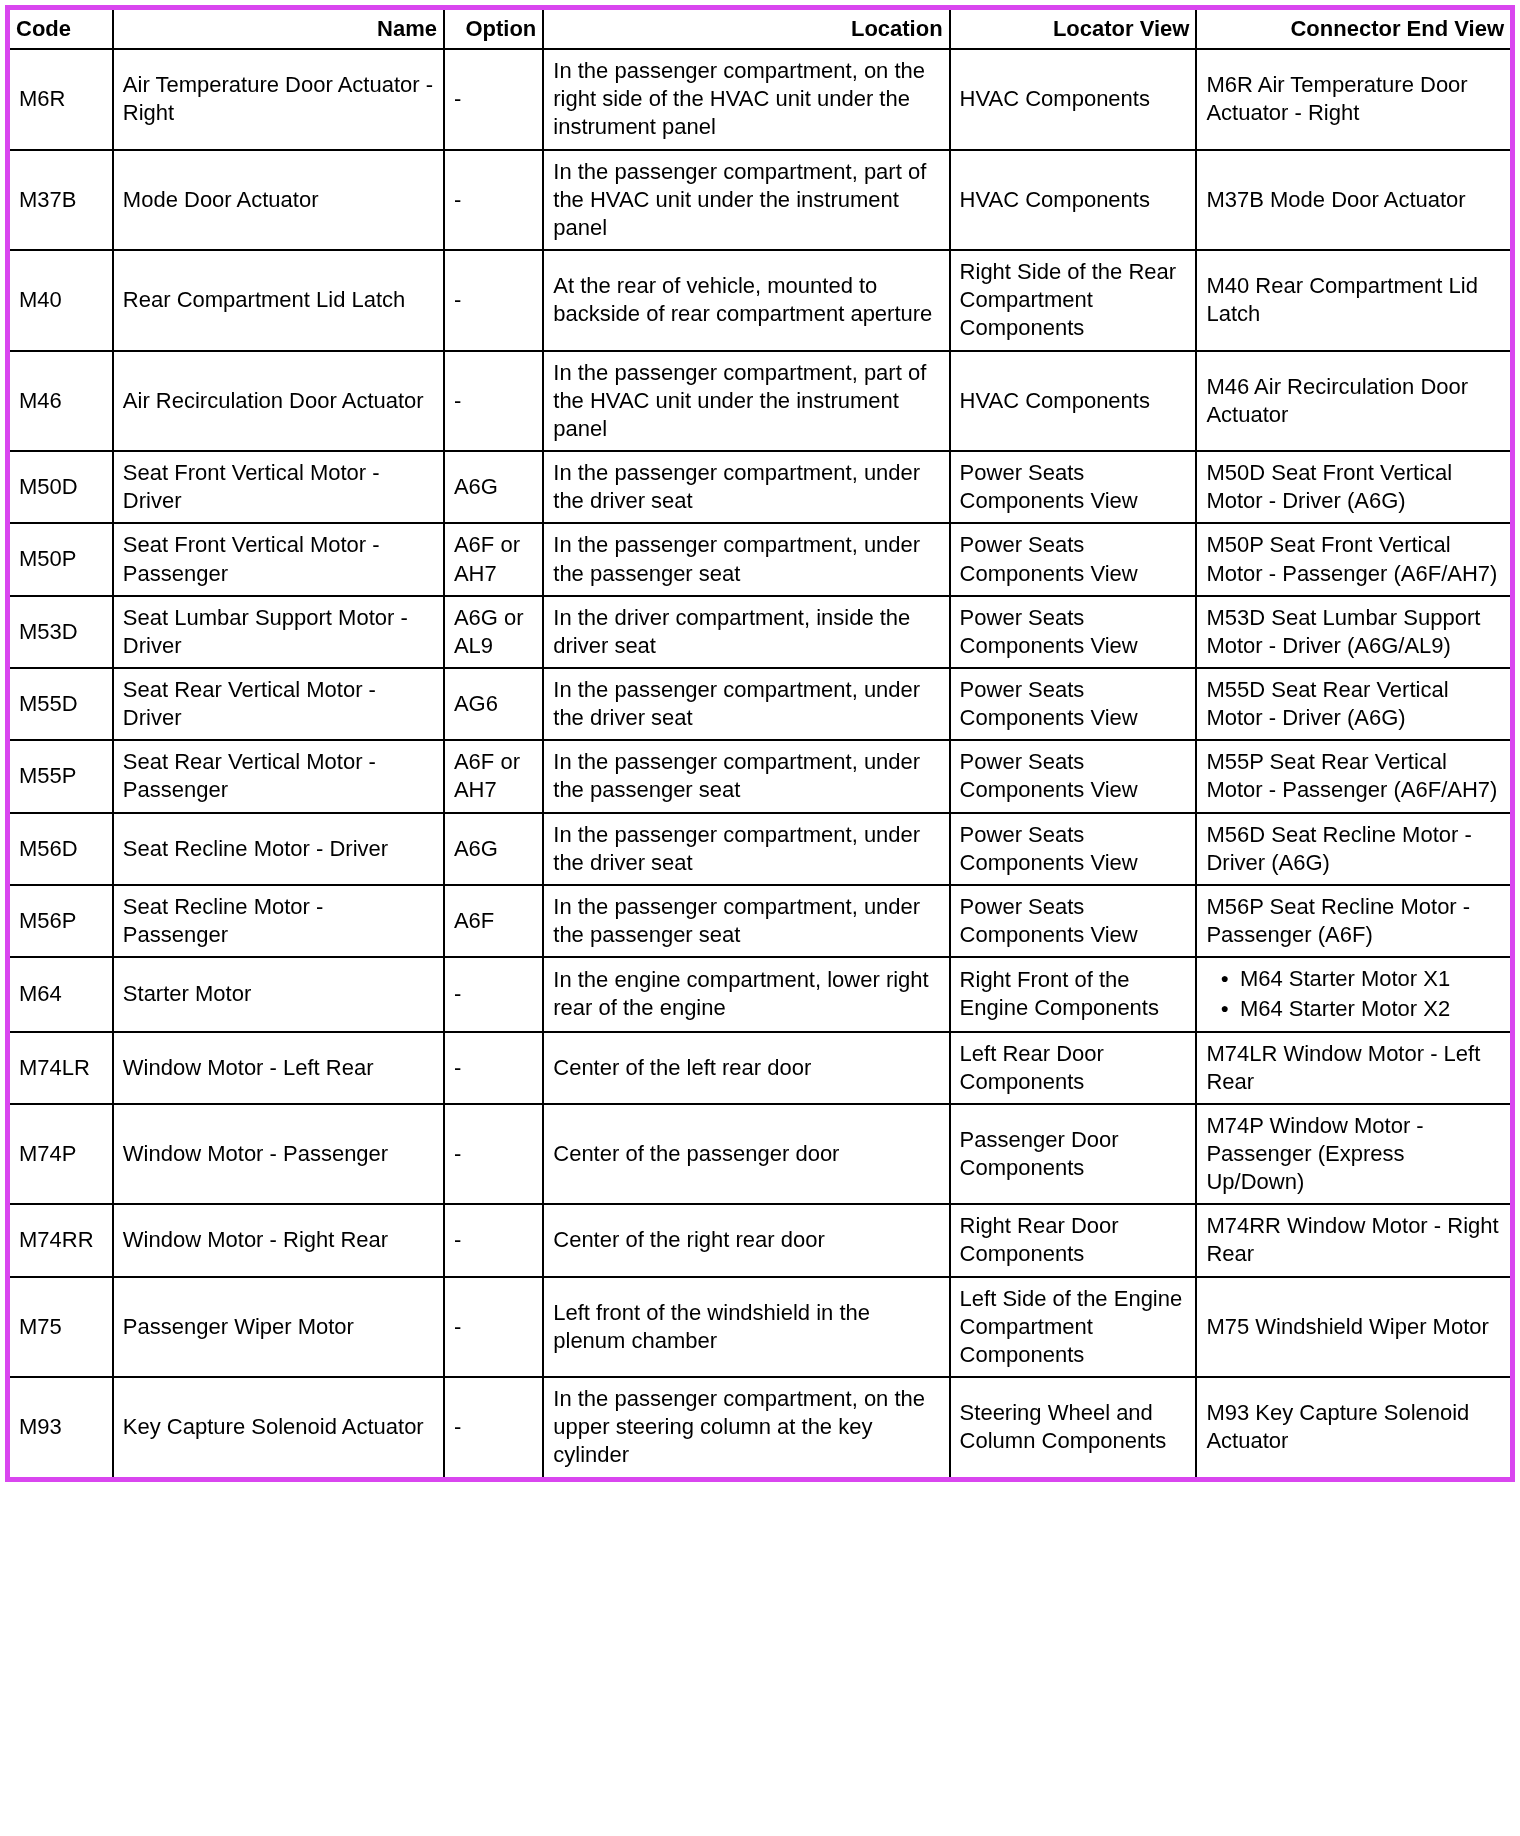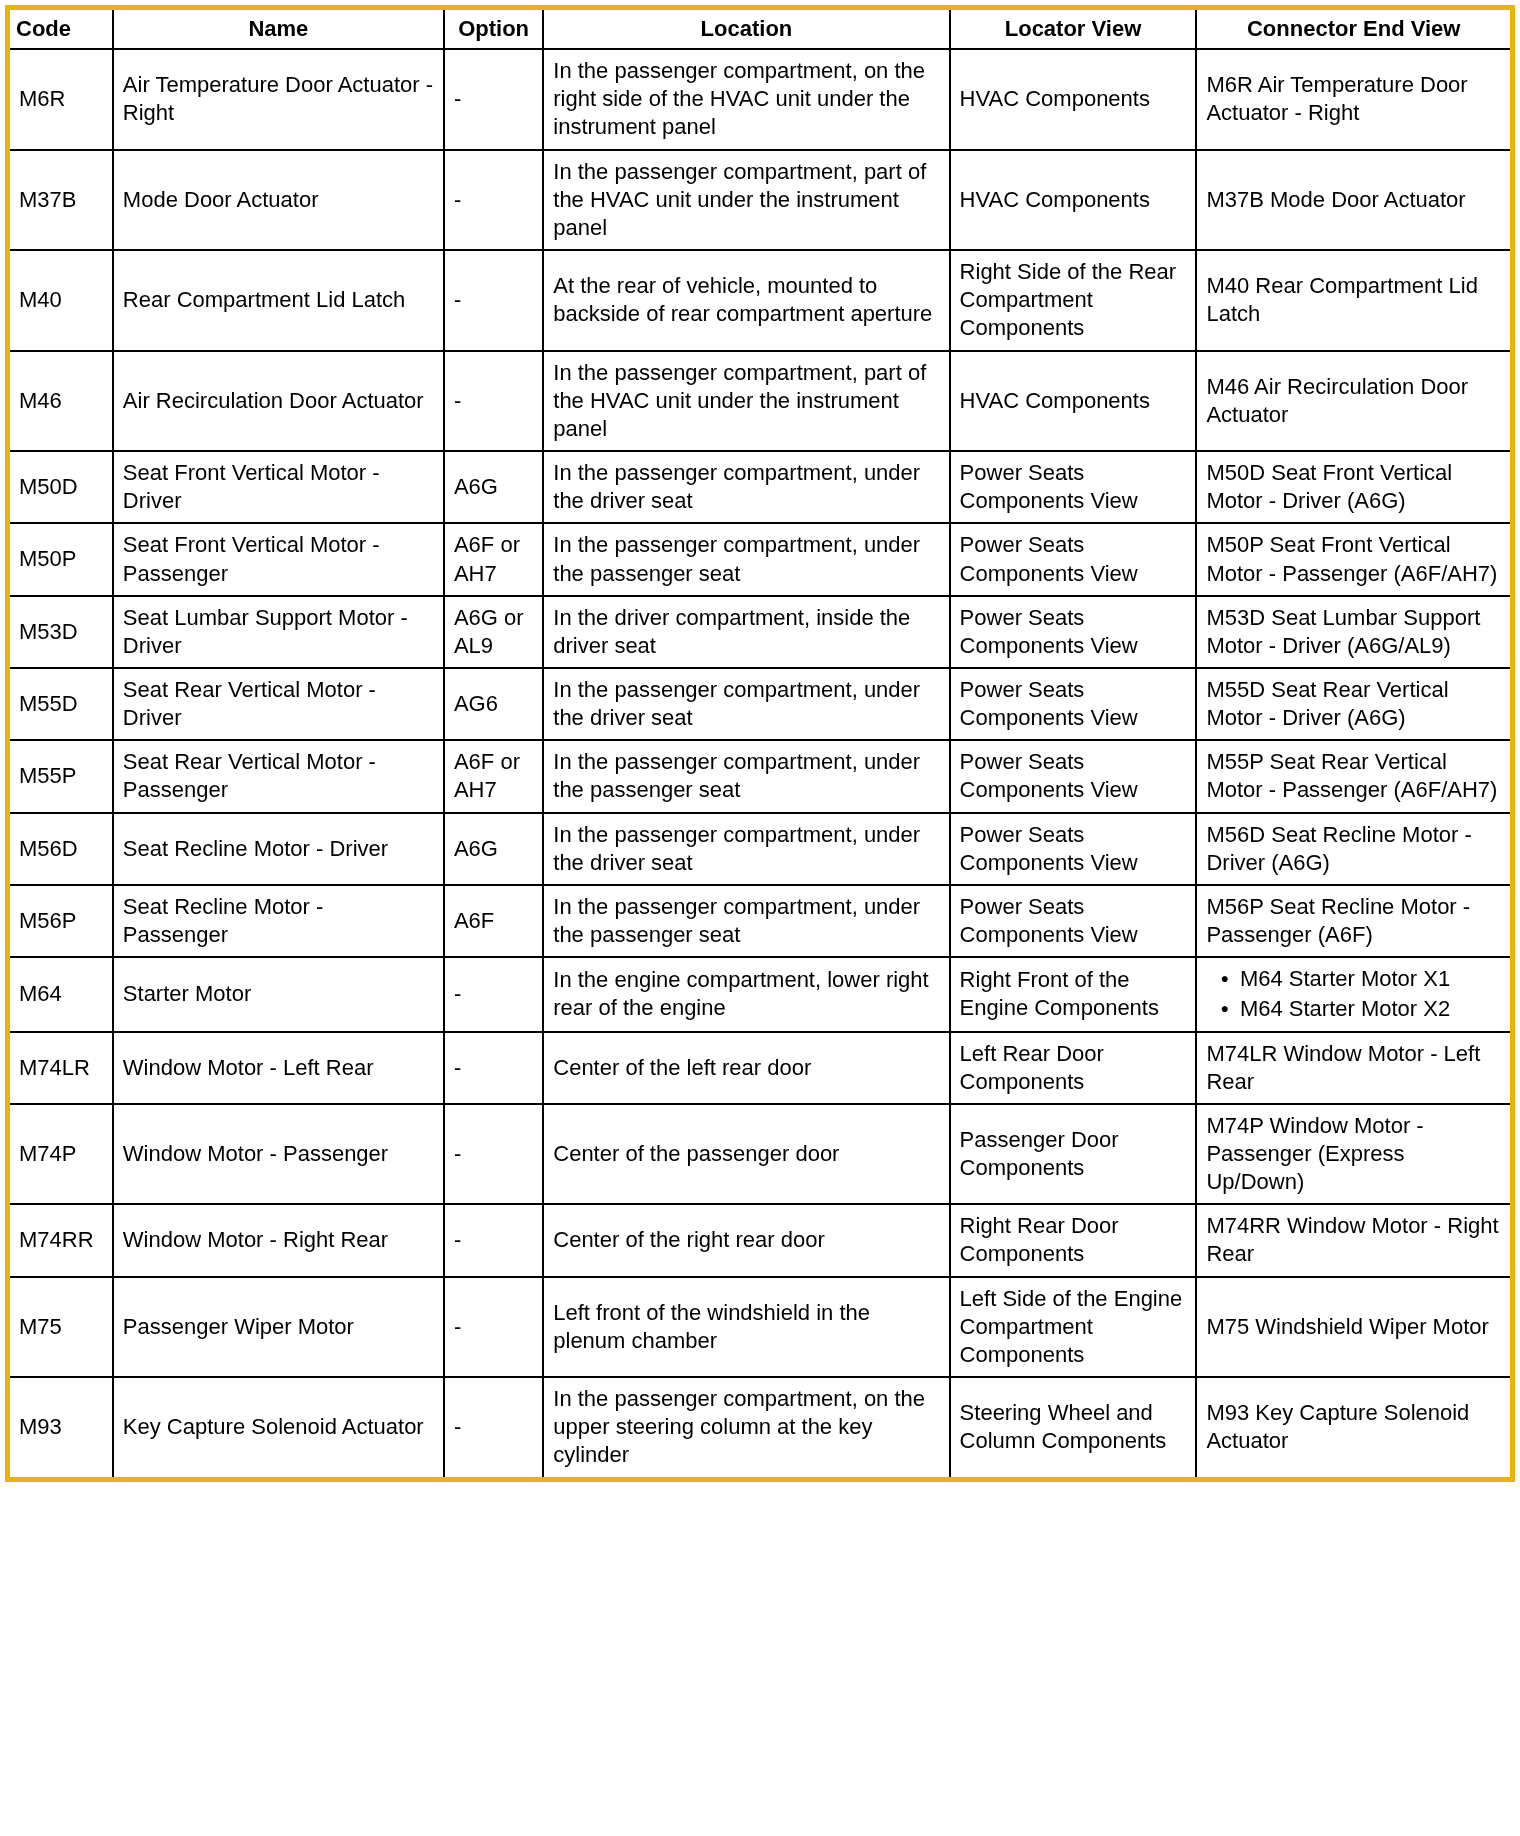--- a/index.html
+++ b/index.html
@@ -7,35 +7,35 @@
   body {
     padding: 5px;
     font-family: "Liberation Sans", sans-serif;
     color: #000000;
     -webkit-font-smoothing: antialiased;
   }
   table.locator-table {
     width: 100%;
     border-collapse: collapse;
     table-layout: fixed;
-    border: 5px solid #eab308;
+    border: 5px solid #d946ef;
     font-size: 22px;
     line-height: 1.28;
   }
   th, td {
     border: 2px solid #000000;
     padding: 7px 9px;
     vertical-align: middle;
     text-align: left;
     word-wrap: break-word;
     overflow-wrap: break-word;
   }
   thead th {
     font-weight: bold;
-    text-align: center;
+    text-align: right;
     padding: 5px 6px;
   }
   thead th.code-h { text-align: left; }
   td { font-weight: normal; }
   .bullet-line {
     display: flex;
     align-items: baseline;
     gap: 11px;
     padding-left: 14px;
   }

